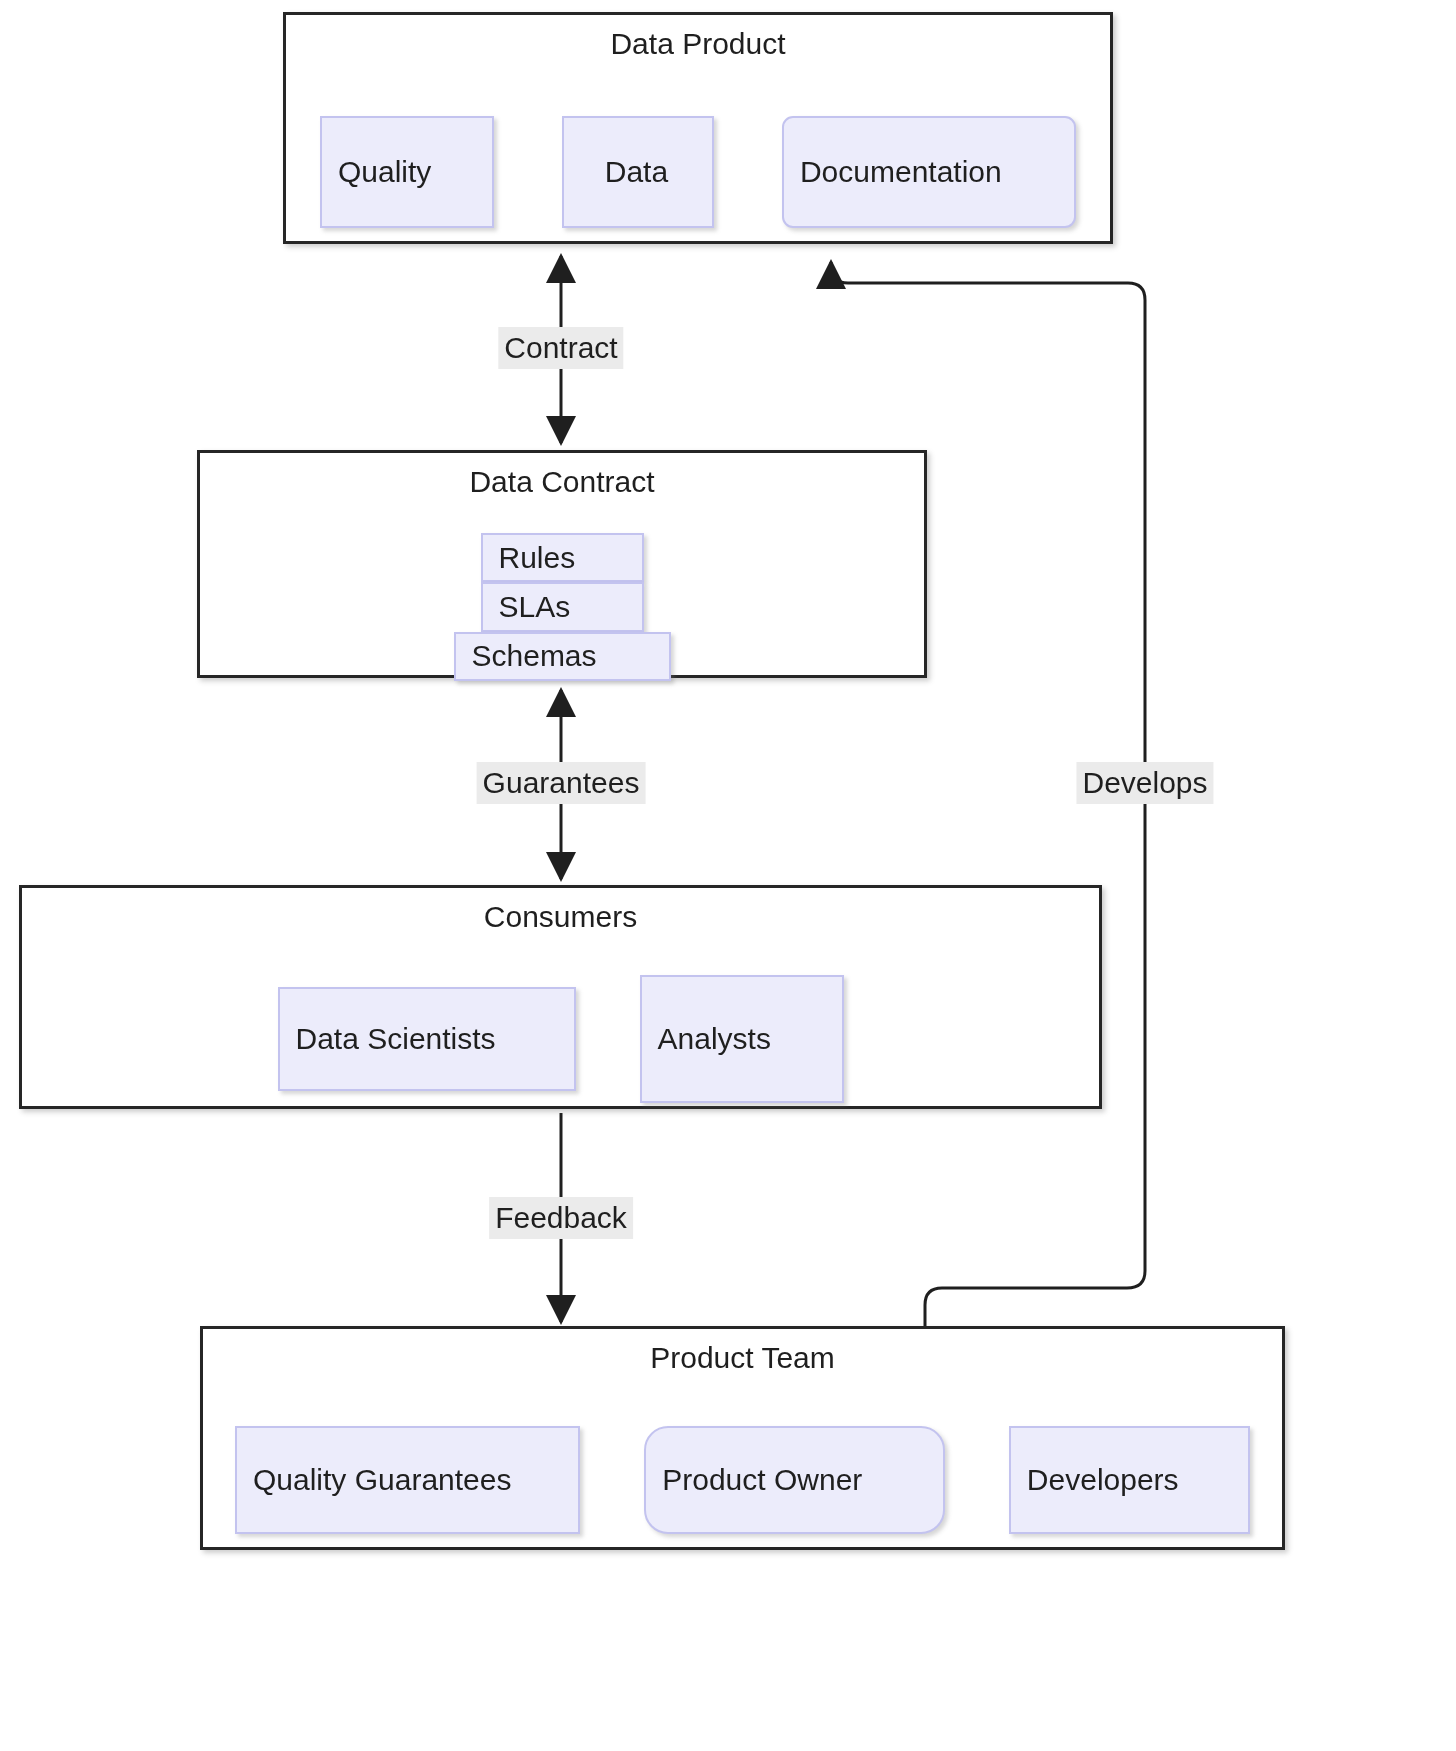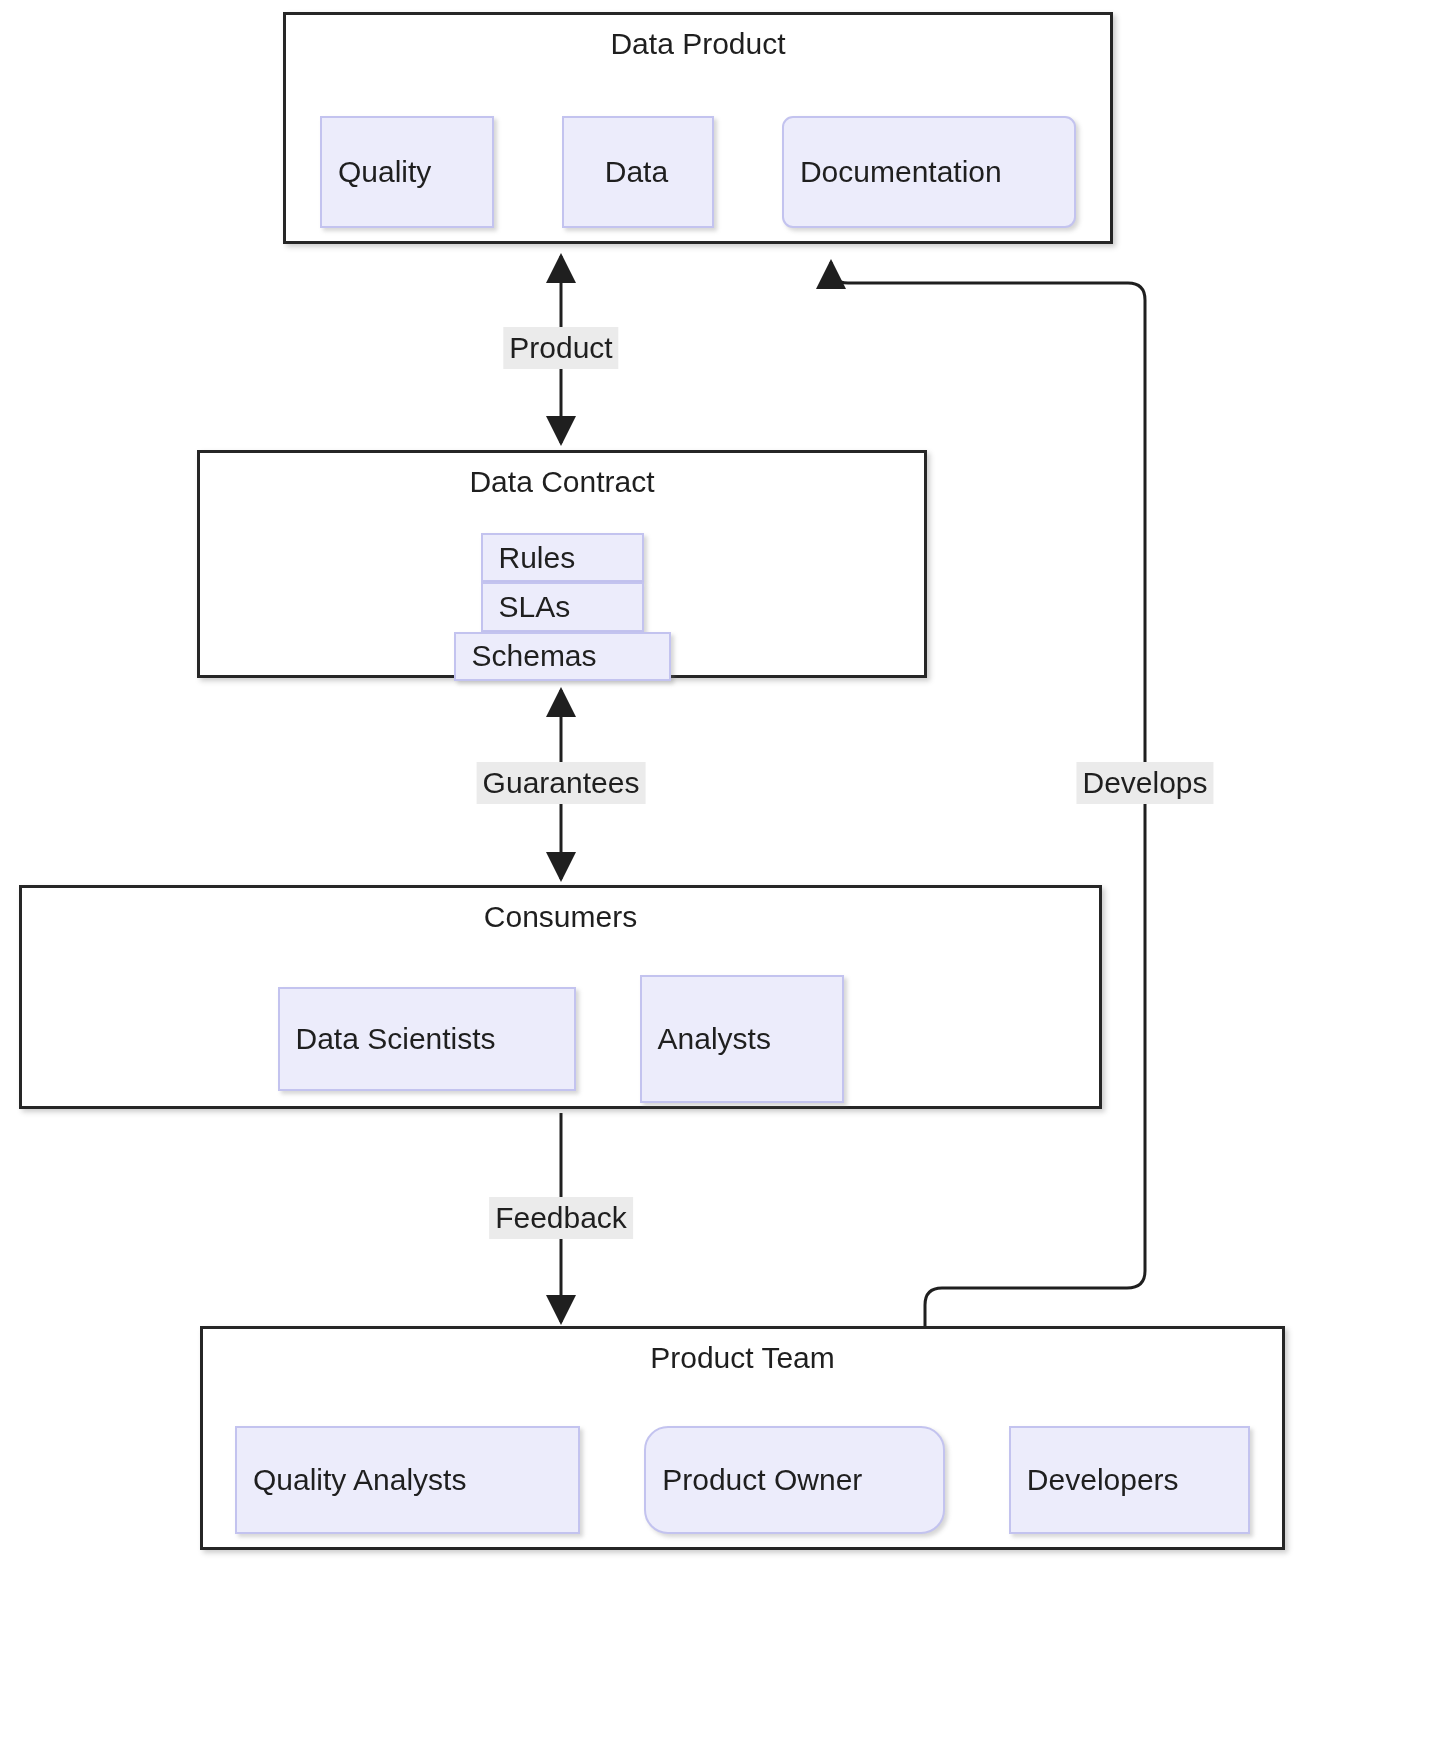--- a/index.html
+++ b/index.html
@@ -166,32 +166,32 @@
       <div class="node" style="width:204px; height:128px; margin:0 32px;">
         <span>Analysts</span>
       </div>
     </div>
   </div>
 
   <div class="cluster" style="left:200px; top:1326px; width:1085px; height:224px;">
     <div class="cluster-title">Product Team</div>
     <div class="cluster-body" style="top:78px; height:146px;">
       <div class="node" style="width:348px; height:108px; margin:0 32px;">
-        <span>Quality Analysts</span>
+        <span>Quality Guarantees</span>
       </div>
       <div class="node" style="width:303px; height:108px; margin:0 32px;border-radius:24px;">
         <span>Product Owner</span>
       </div>
       <div class="node" style="width:243px; height:108px; margin:0 32px;">
         <span>Developers</span>
       </div>
     </div>
   </div>
 
-  <div class="edge-label" style="left:561px; top:348px;">Product</div>
+  <div class="edge-label" style="left:561px; top:348px;">Contract</div>
 
   <div class="edge-label" style="left:561px; top:783px;">Guarantees</div>
 
   <div class="edge-label" style="left:561px; top:1218px;">Feedback</div>
 
   <div class="edge-label" style="left:1145px; top:783px;">Develops</div>
 
 </div>
 
 </body></html>

